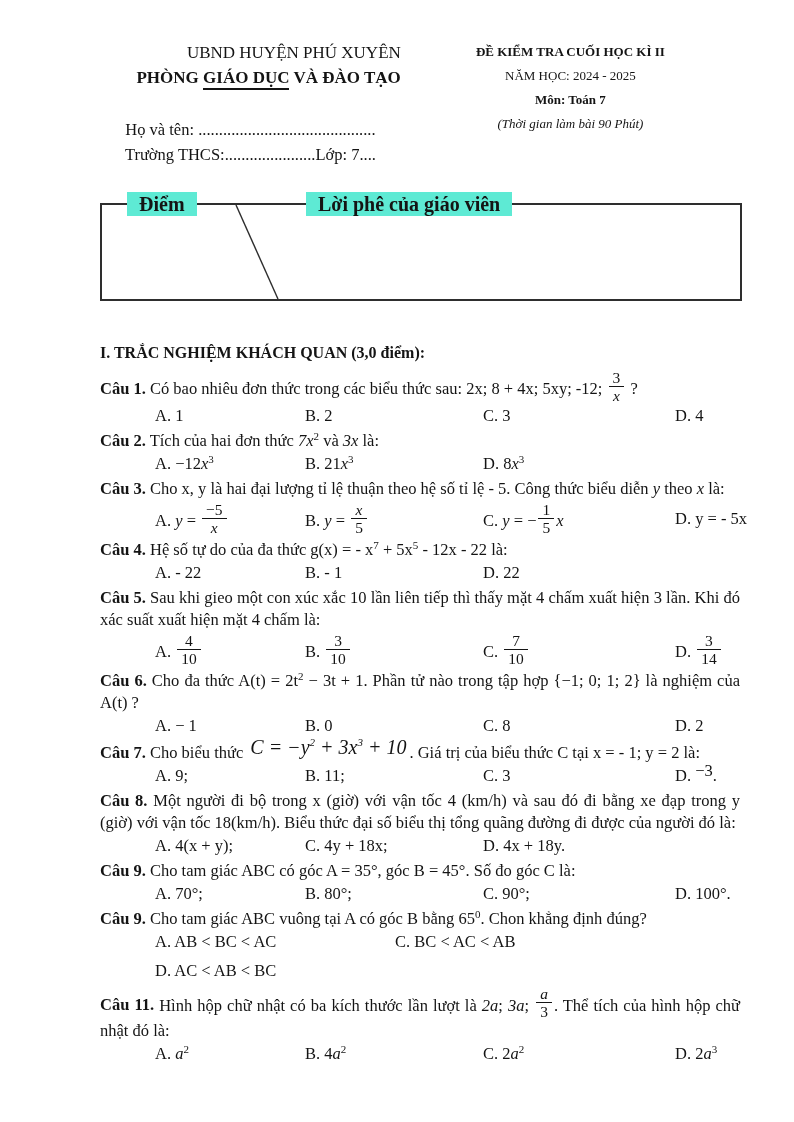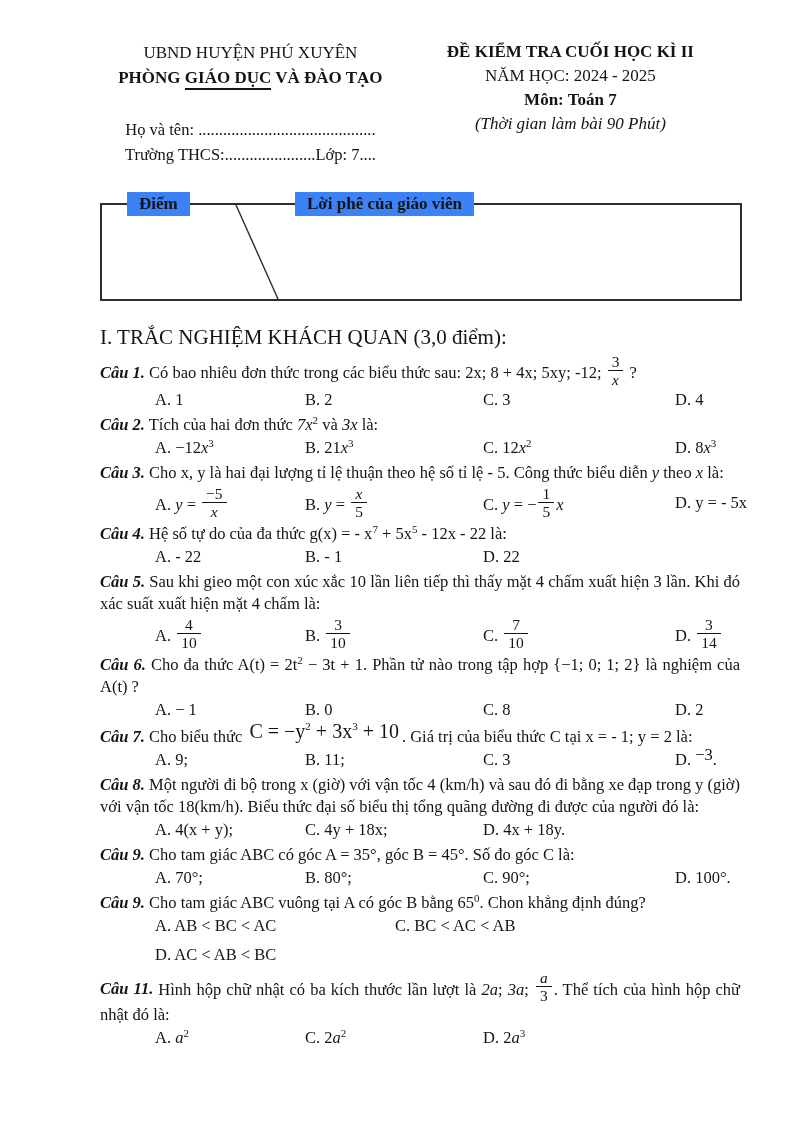--- a/index.html
+++ b/index.html
@@ -7,54 +7,54 @@
   .page {
     width:794px; height:1122px; background:#ffffff; color:#141414;
     font-family:"Liberation Serif","DejaVu Serif",serif;
     font-size:16.5px; line-height:22px;
     padding:40px 54px 10px 100px; overflow:hidden; position:relative;
   }
   
   .hdr { display:flex; }
   .hdr-left { width:47%; }
   .hdr-right { flex:1; text-align:center; }
-  .hl-c { text-align:center; font-size:17px; line-height:25px; white-space:nowrap; }
+  .hl-c { text-align:right; font-size:17px; line-height:25px; white-space:nowrap; }
   .org-name { font-weight:bold; }
   .org-underline { border-bottom:2px solid #141414; padding-bottom:1px; }
-  .hr-line { font-size:17px; line-height:24px; white-space:nowrap;font-family:Liberation Serif, serif; }
+  .hr-line { font-size:13px; line-height:24px; white-space:nowrap;font-family:Liberation Serif, serif; }
   .bold { font-weight:bold; }
   .italic { font-style:italic; }
   .student-lines { margin-top:27px; text-align:center; white-space:nowrap; }
   .student-lines div { line-height:25px; }
   
   .score-box {
     position:relative; margin-top:36px; height:98px;
     border:2px solid #2e2e2e; width:642px;
   }
   .score-box .box-label {
-    position:absolute; top:-13px; background:#3b82f6;
-    font-weight:bold; font-size:17px; padding:0 12px; line-height:24px;
+    position:absolute; top:-13px; background:#5eead4;
+    font-weight:bold; font-size:20px; padding:0 12px; line-height:24px;
   }
   .lbl-score { left:25px; }
-  .lbl-comment { left:193px;font-family:Liberation Serif, serif; }
+  .lbl-comment { left:204px;font-family:Liberation Serif, serif; }
   .score-box svg { position:absolute; left:0; top:0; }
   
-  .section-title { margin-top:24px; font-weight:normal; font-size:21px; line-height:24px; }
+  .section-title { margin-top:40px; font-weight:bold; font-size:16px; line-height:24px; }
   .questions { margin-top:4px; }
   .question { margin:0; }
   .q-text { text-align:justify; margin-top:2px; }
-  .q-label { font-weight:bold;font-style:italic; }
+  .q-label { font-weight:bold; }
   .opts { display:grid; grid-template-columns:150px 178px 192px auto; padding-left:55px; margin:1px 0 3px 0; align-items:center; }
   .opts.cols2 { grid-template-columns:240px auto; row-gap:7px; }
   .opt { white-space:nowrap; }
   sup { font-size:11px; line-height:0; }
   .frac { display:inline-block; vertical-align:-40%; text-align:center; line-height:1.1; font-size:15.5px; padding:0 2px; }
   .fnum { display:block; border-bottom:1px solid #141414; padding:0 4px; }
   .fden { display:block; padding:0 4px; }
-  .eq { font-size:20px; position:relative; top:-4px; padding:0 3px; white-space:nowrap; }
+  .eq { font-style:italic; font-size:20px; position:relative; top:-4px; padding:0 3px; white-space:nowrap; }
   .up { position:relative; top:-5px; }
 </style>
 </head>
 <body>
 
 <div class="page">
 
   <div class="hdr">
     <div class="hdr-left">
       <div class="hl-c">UBND HUYỆN PHÚ XUYÊN</div>
@@ -91,21 +91,20 @@
           <span class="opt">C. 3</span>
           <span class="opt">D. 4</span>
         </div>
   </div>
 
   <div class="question">
     <p class="q-text"><b class="q-label">Câu 2.</b><span class="q-body"> Tích của hai đơn thức <i>7x</i><sup>2</sup> và <i>3x</i> là:</span></p>
     <div class="opts cols4">
           <span class="opt">A. −12<i>x</i><sup>3</sup></span>
           <span class="opt">B. 21<i>x</i><sup>3</sup></span>
-          <span class="opt">C. 12<i>x</i><sup>2</sup></span>
           <span class="opt">D. 8<i>x</i><sup>3</sup></span>
         </div>
   </div>
 
   <div class="question">
     <p class="q-text"><b class="q-label">Câu 3.</b><span class="q-body"> Cho x, y là hai đại lượng tỉ lệ thuận theo hệ số tỉ lệ - 5. Công thức biểu diễn <i>y</i> theo <i>x</i> là:</span></p>
     <div class="opts cols4">
           <span class="opt">A. <i>y</i> = <span class="frac"><span class="fnum">−5</span><span class="fden"><i>x</i></span></span></span>
           <span class="opt">B. <i>y</i> = <span class="frac"><span class="fnum"><i>x</i></span><span class="fden">5</span></span></span>
           <span class="opt">C. <i>y</i> = −<span class="frac"><span class="fnum">1</span><span class="fden">5</span></span><i>x</i></span>
@@ -177,19 +176,20 @@
           <span class="opt">A. AB &lt; BC &lt; AC</span>
           <span class="opt">C. BC &lt; AC &lt; AB</span>
           <span class="opt">D. AC &lt; AB &lt; BC</span>
         </div>
   </div>
 
   <div class="question">
     <p class="q-text"><b class="q-label">Câu 11.</b><span class="q-body"> Hình hộp chữ nhật có ba kích thước lần lượt là <i>2a</i>; <i>3a</i>; <span class="frac"><span class="fnum"><i>a</i></span><span class="fden">3</span></span>. Thể tích của hình hộp chữ nhật đó là:</span></p>
     <div class="opts cols4">
           <span class="opt">A. <i>a</i><sup>2</sup></span>
+          <span class="opt">B. 4<i>a</i><sup>2</sup></span>
           <span class="opt">C. 2<i>a</i><sup>2</sup></span>
           <span class="opt">D. 2<i>a</i><sup>3</sup></span>
         </div>
   </div>
 </div>
 
 </div>
 
 </body></html>

